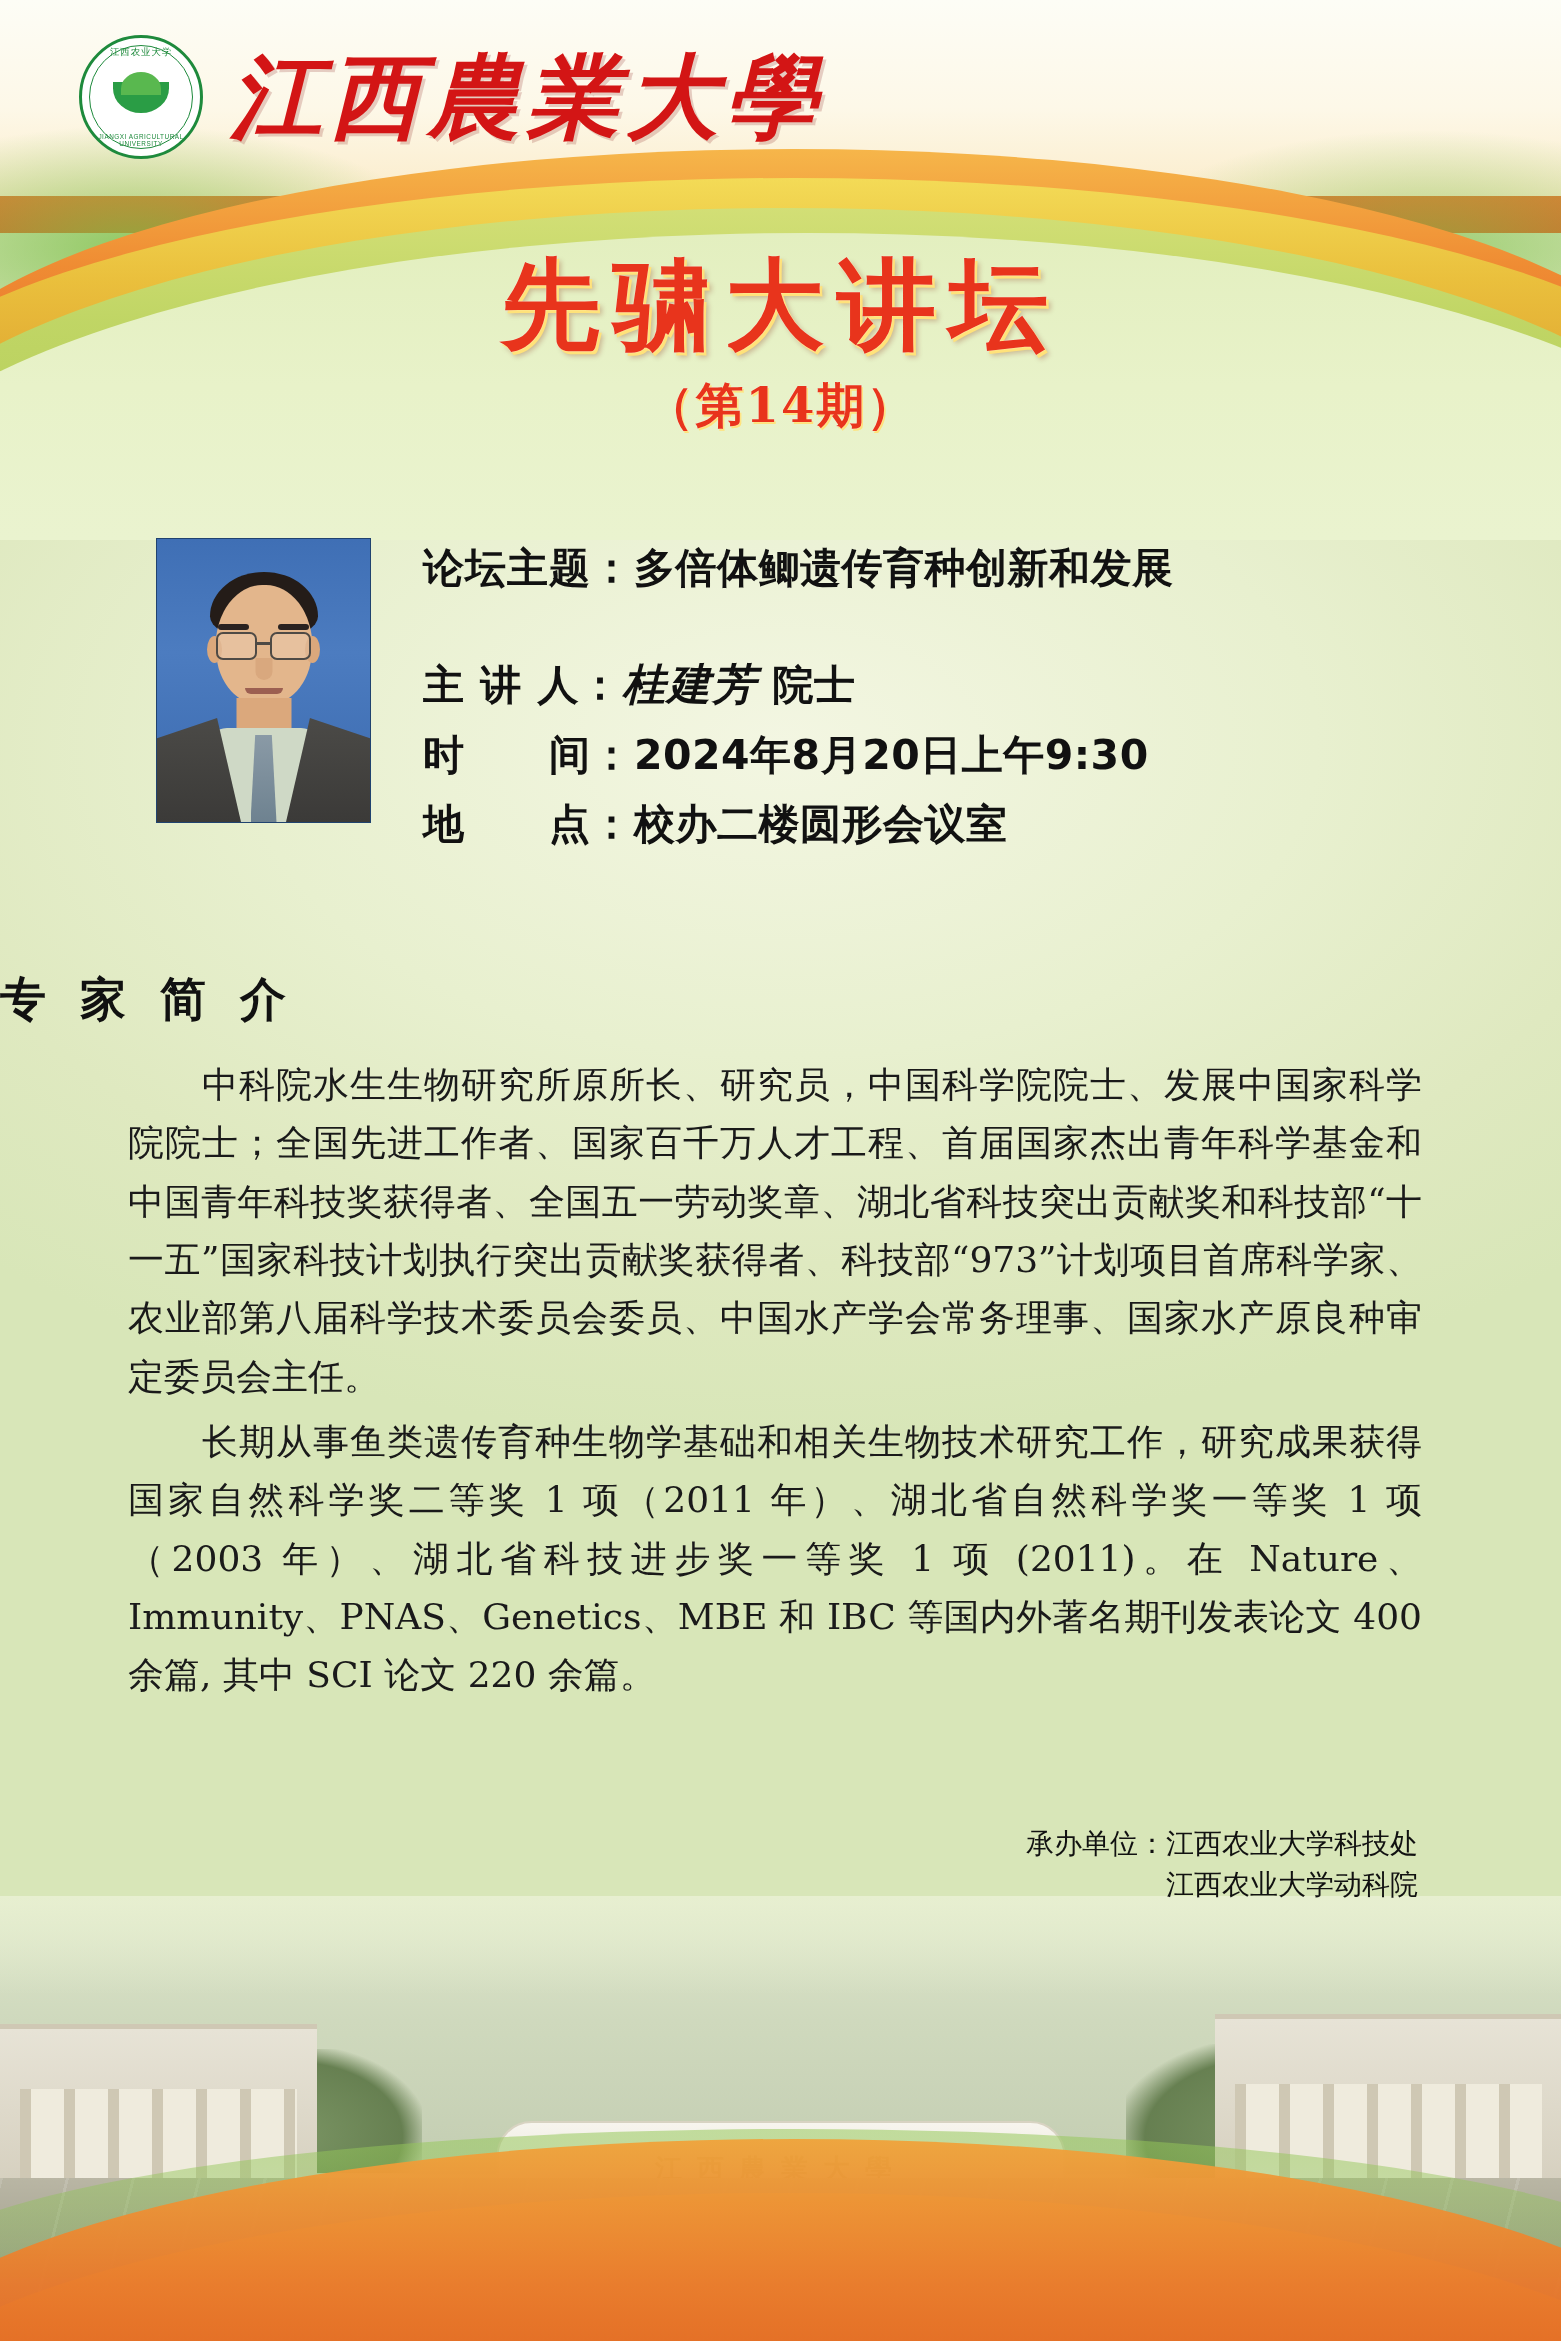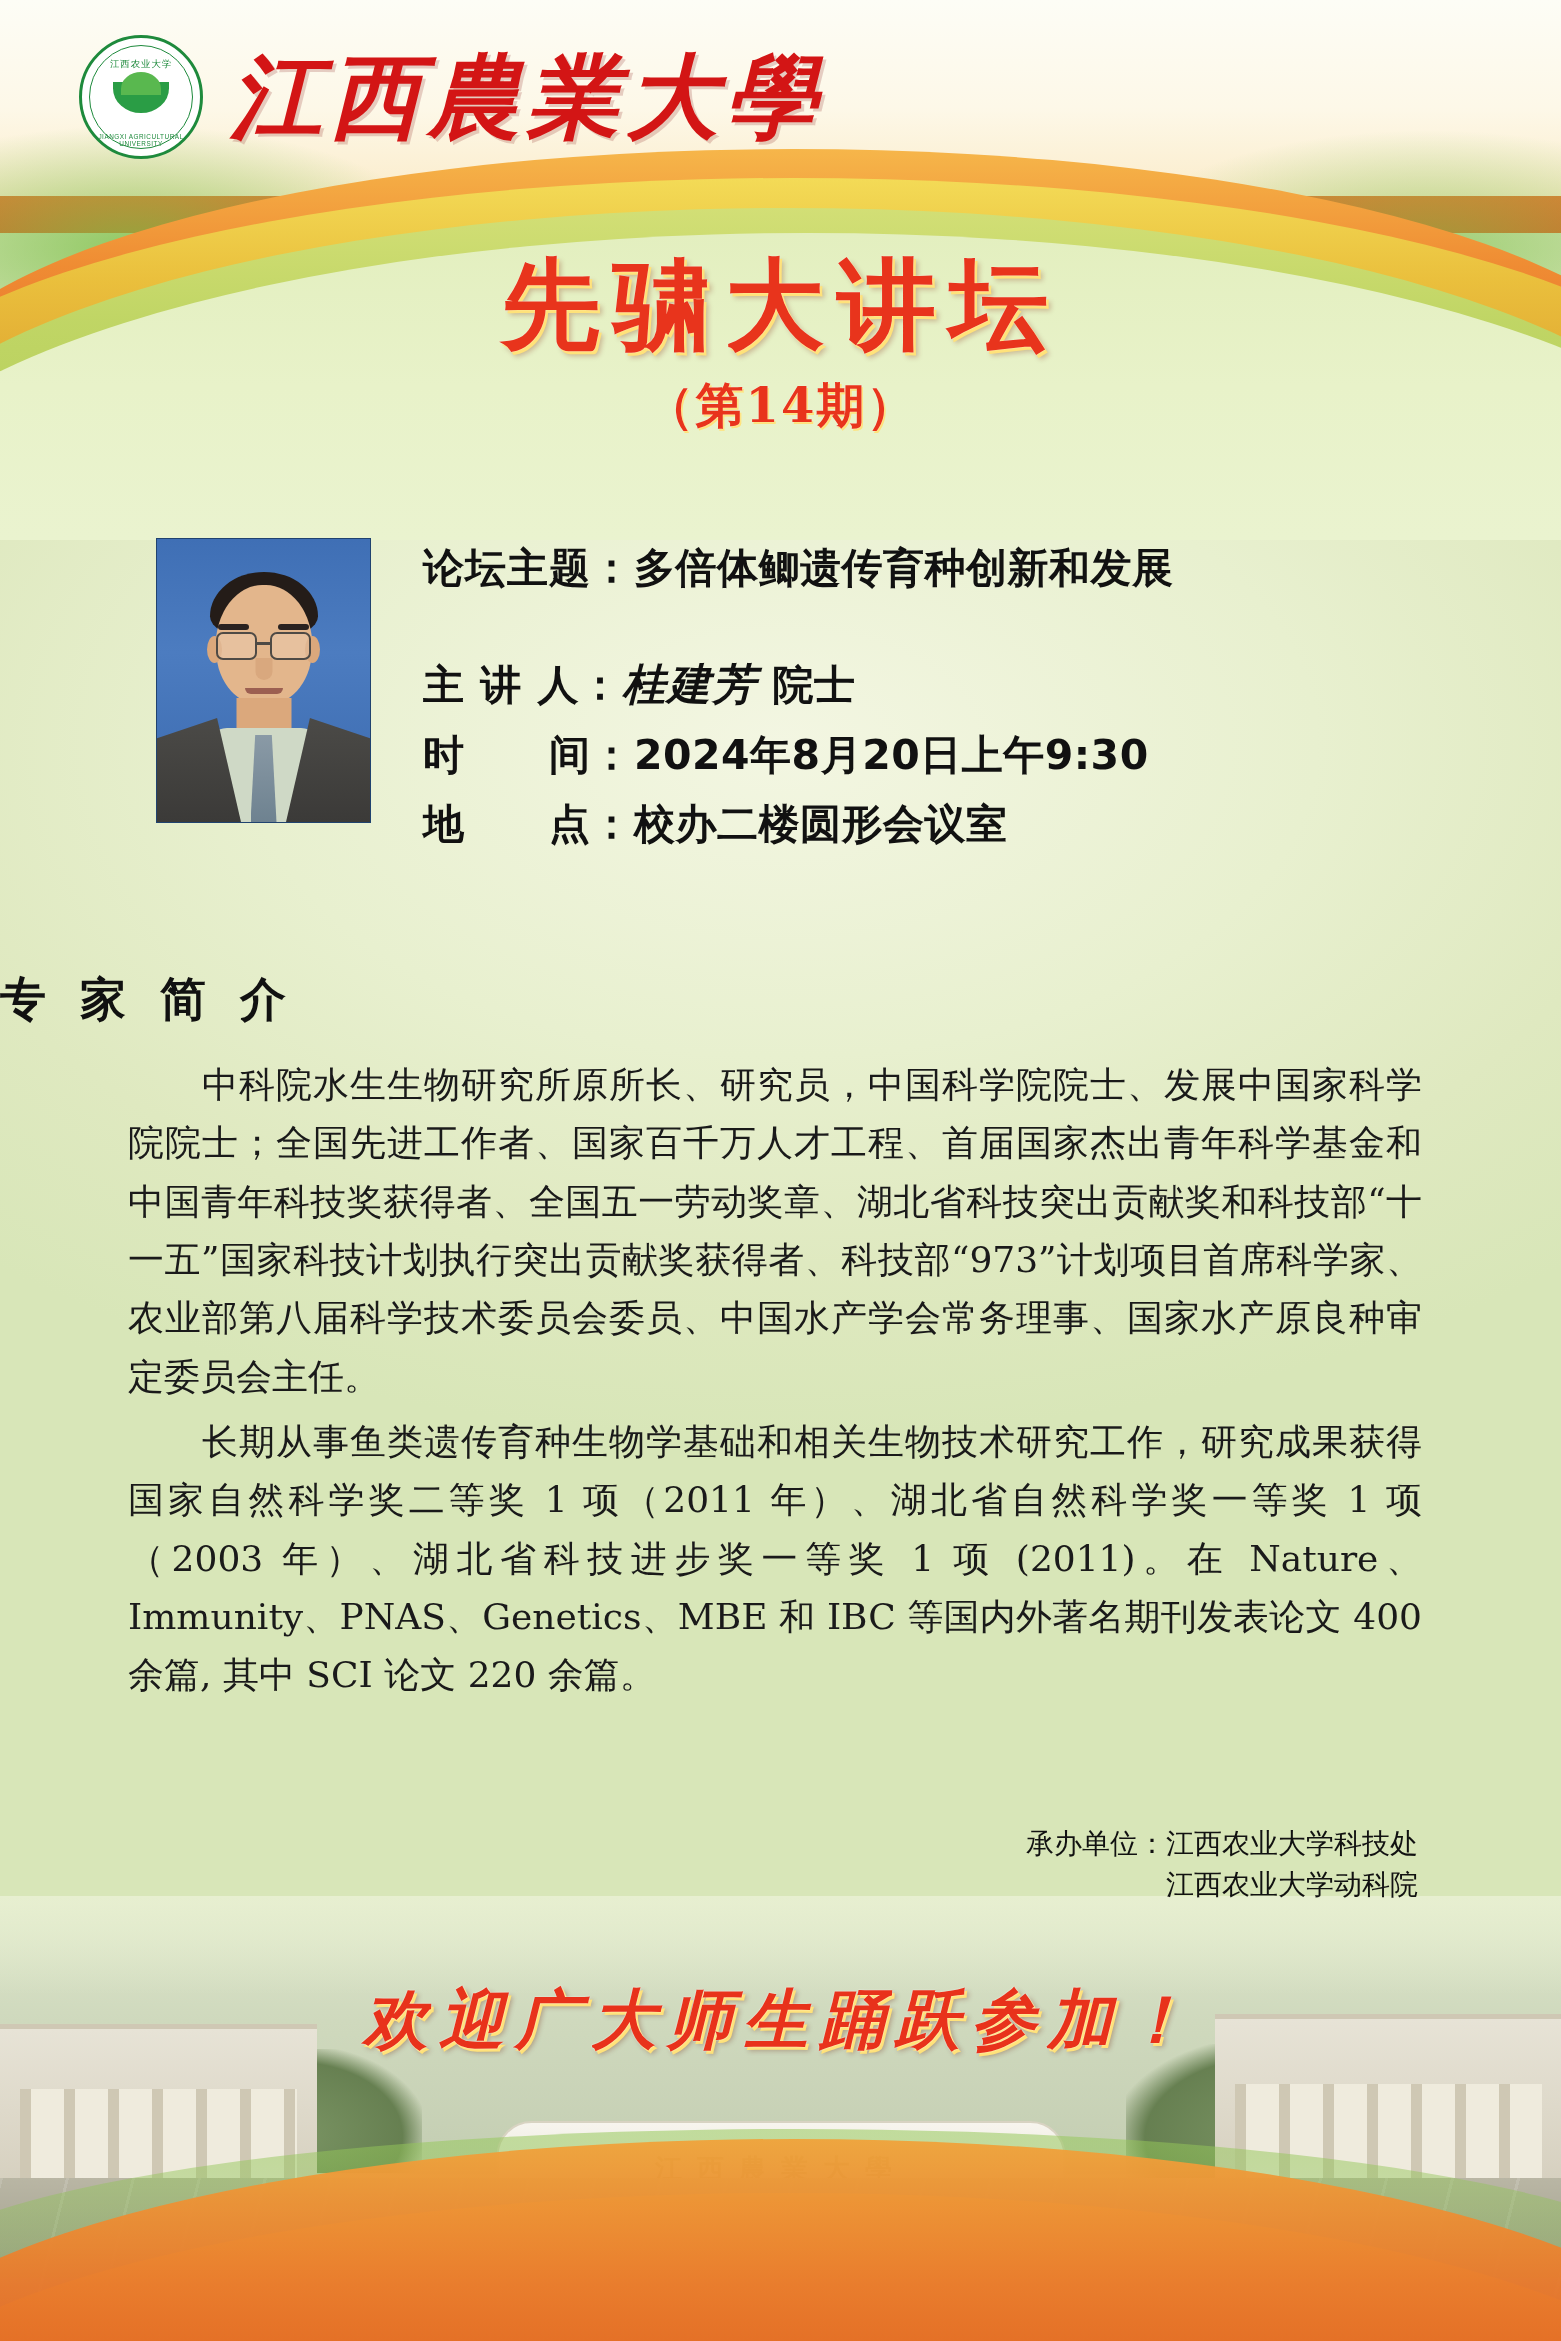--- a/index.html
+++ b/index.html
@@ -120,21 +120,21 @@
   }
   .logo-leaf2 {
     position: absolute;
     left: 17px; top: 4px;
     width: 40px; height: 23px;
     background: #59b84f;
     border-radius: 30px 30px 0 0 / 25px 25px 0 0;
   }
   .logo-text-top {
     position: absolute;
-    top: 20px; left: 0; right: 0;
+    top: 8px; left: 0; right: 0;
     text-align: center;
     font-size: 9.4px;
     color: #1e8a3c;
     letter-spacing: 1px;
   }
   .logo-text-bot {
     position: absolute;
     bottom: 9px; left: 0; right: 0;
     text-align: center;
     font-size: 6.4px;
@@ -611,18 +611,15 @@
       <div class="gate-text">江西農業大學</div>
     </div>
     <div class="plaza"></div>
     <div class="plaza-lines"></div>
     <div class="bottom-wave-green"></div>
     <div class="bottom-wave-yellow"></div>
     <div class="bottom-wave-orange"></div>
     <div class="bottom-fade"></div>
   </div>
 
-  <div class="welcome">
-    <span>欢迎广大师生踊跃参加！</span>
-  </div>
 
 </div>
 
 
 </body></html>

